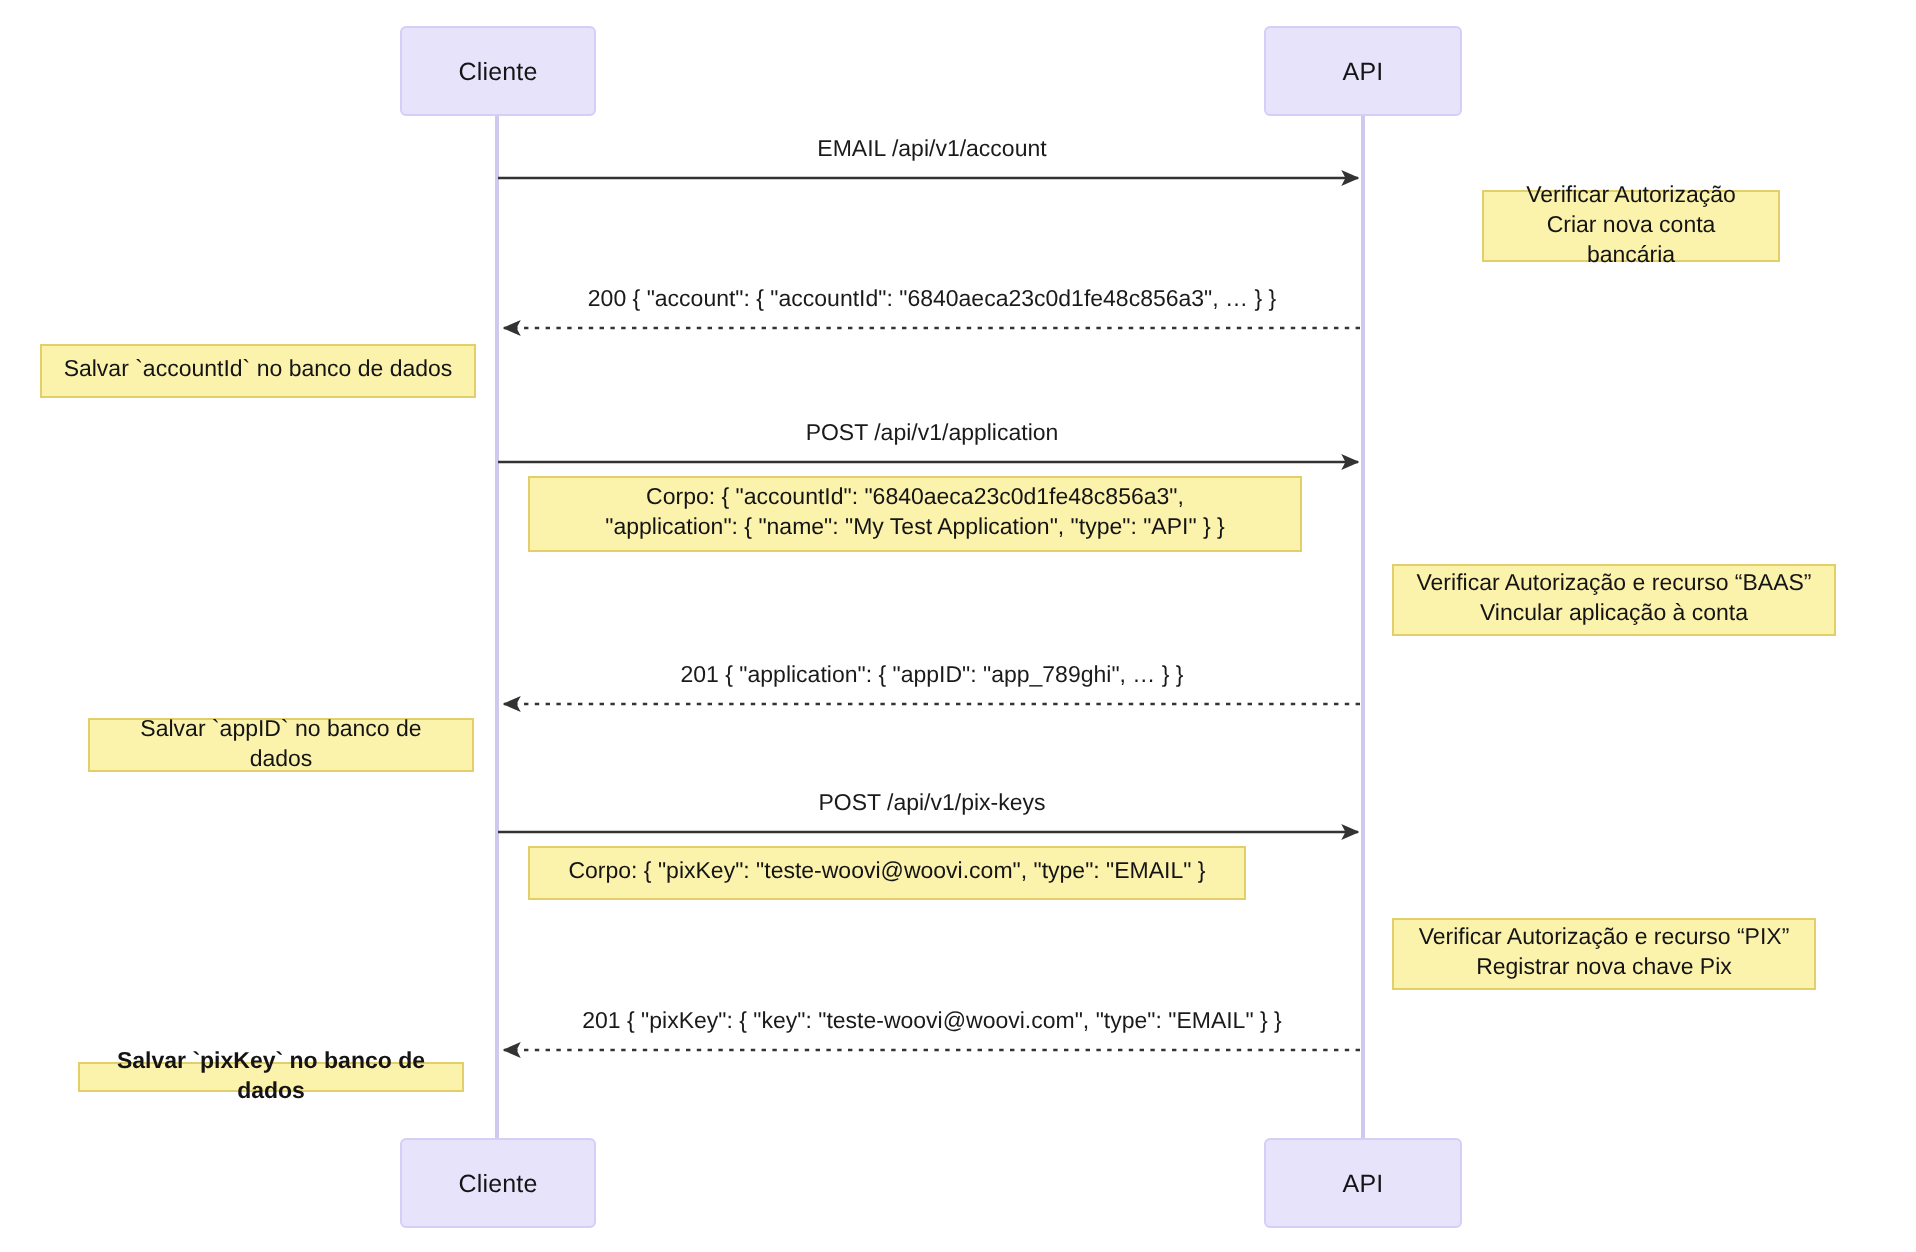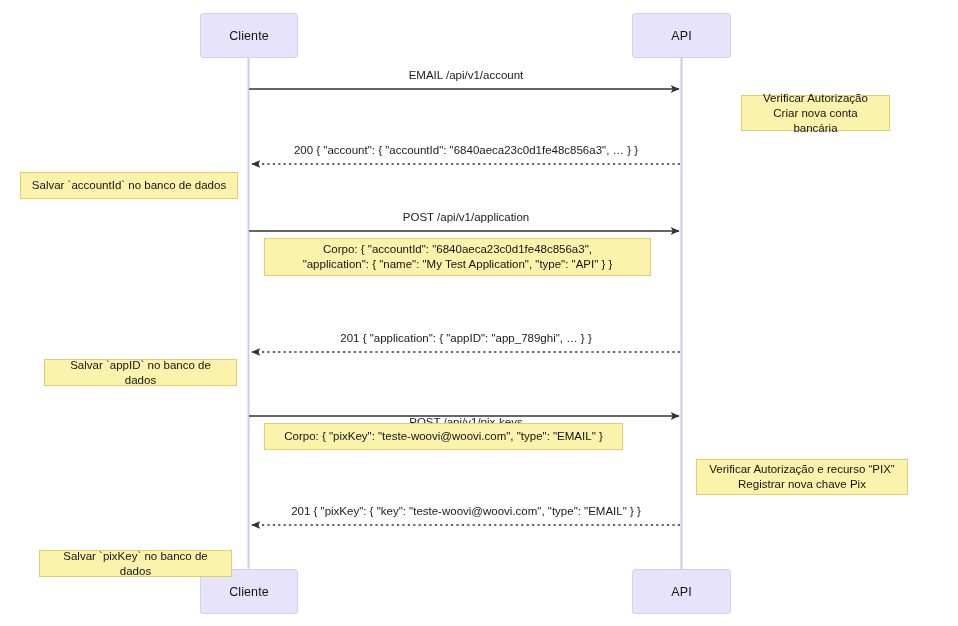--- a/index.html
+++ b/index.html
@@ -123,41 +123,43 @@
   </div>
 
   <div class="msg-label" style="left:466px; top:69px;">EMAIL /api/v1/account</div>
 
   <div class="msg-label" style="left:466px; top:144px;">200 { "account": { "accountId": "6840aeca23c0d1fe48c856a3", … } }</div>
 
   <div class="msg-label" style="left:466px; top:211px;">POST /api/v1/application</div>
 
   <div class="msg-label" style="left:466px; top:332px;">201 { "application": { "appID": "app_789ghi", … } }</div>
 
-  <div class="msg-label" style="left:466px; top:396px;margin-top:20px;">POST /api/v1/pix-keys</div>
+  <div class="msg-label" style="left:466px; top:396px;">POST /api/v1/pix-keys</div>
 
   <div class="msg-label" style="left:466px; top:505px;">201 { "pixKey": { "key": "teste-woovi@woovi.com", "type": "EMAIL" } }</div>
 
   <div class="note" style="left:697px; top:95px; width:149px; height:36px;margin-left:44px;">Verificar Autorização
 Criar nova conta bancária</div>
 
   <div class="note" style="left:20px; top:172px; width:218px; height:27px;">Salvar `accountId` no banco de dados</div>
 
   <div class="note" style="left:264px; top:238px; width:387px; height:38px;">Corpo: { "accountId": "6840aeca23c0d1fe48c856a3",
 "application": { "name": "My Test Application", "type": "API" } }</div>
 
+  <div class="note" style="left:696px; top:282px; width:222px; height:36px;">Verificar Autorização e recurso “BAAS”
+Vincular aplicação à conta</div>
 
   <div class="note" style="left:44px; top:359px; width:193px; height:27px;">Salvar `appID` no banco de dados</div>
 
   <div class="note" style="left:264px; top:423px; width:359px; height:27px;">Corpo: { "pixKey": "teste-woovi@woovi.com", "type": "EMAIL" }</div>
 
   <div class="note" style="left:696px; top:459px; width:212px; height:36px;">Verificar Autorização e recurso “PIX”
 Registrar nova chave Pix</div>
 
-  <div class="note" style="left:39px; top:550px; width:193px; height:27px;">Salvar `pixKey` no banco de dados</div>
+  <div class="note" style="left:39px; top:531px; width:193px; height:15px;font-weight:bold;">Salvar `pixKey` no banco de dados</div>
 
   <div class="lifeline-hit" style="left:243px; top:58px; height:511px;"></div>
   <div class="lifeline-hit" style="left:676px; top:58px; height:511px;"></div>
 
   <div class="arrow-hit" style="left:249px; top:83px; width:430px;"></div>
   <div class="arrow-hit" style="left:249px; top:158px; width:430px;"></div>
   <div class="arrow-hit" style="left:249px; top:225px; width:430px;"></div>
   <div class="arrow-hit" style="left:249px; top:346px; width:430px;"></div>
   <div class="arrow-hit" style="left:249px; top:410px; width:430px;"></div>
   <div class="arrow-hit" style="left:249px; top:519px; width:430px;"></div>

